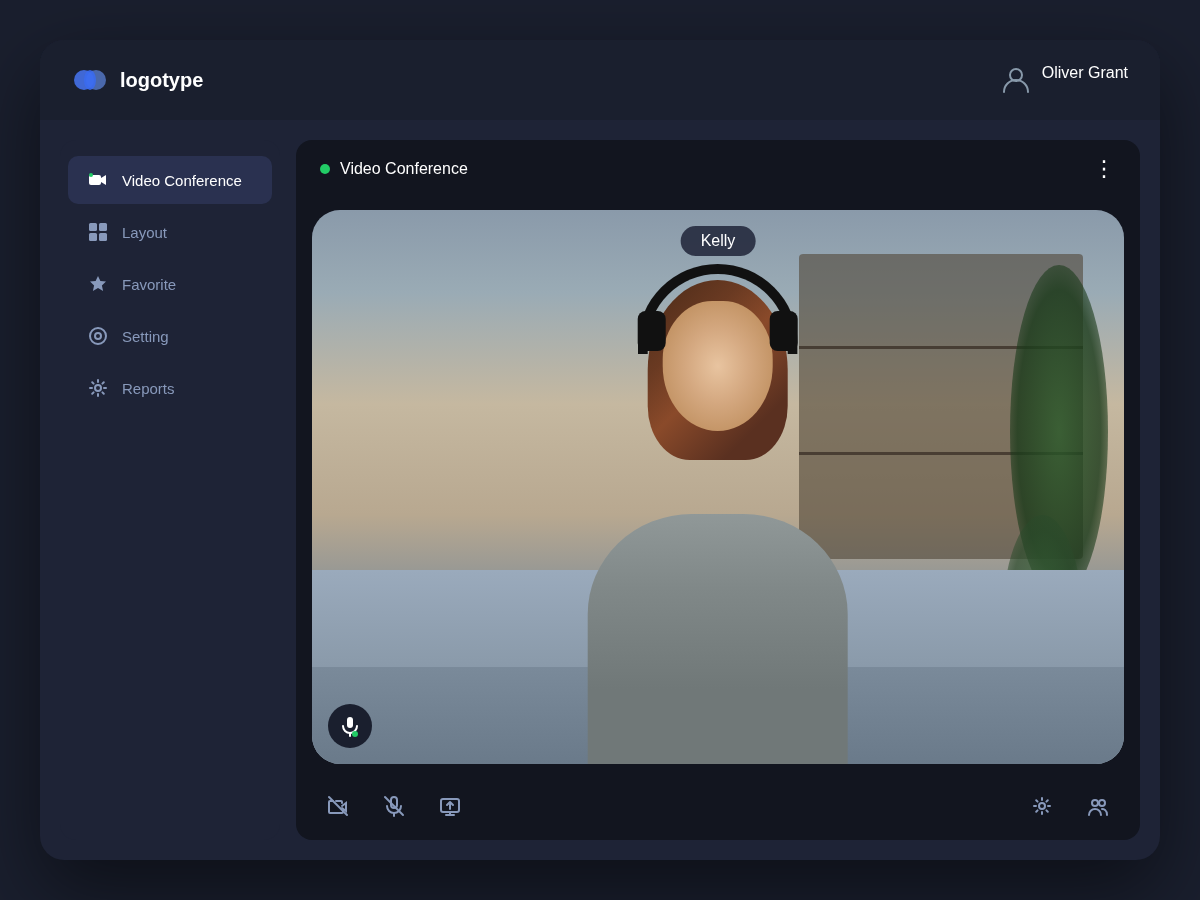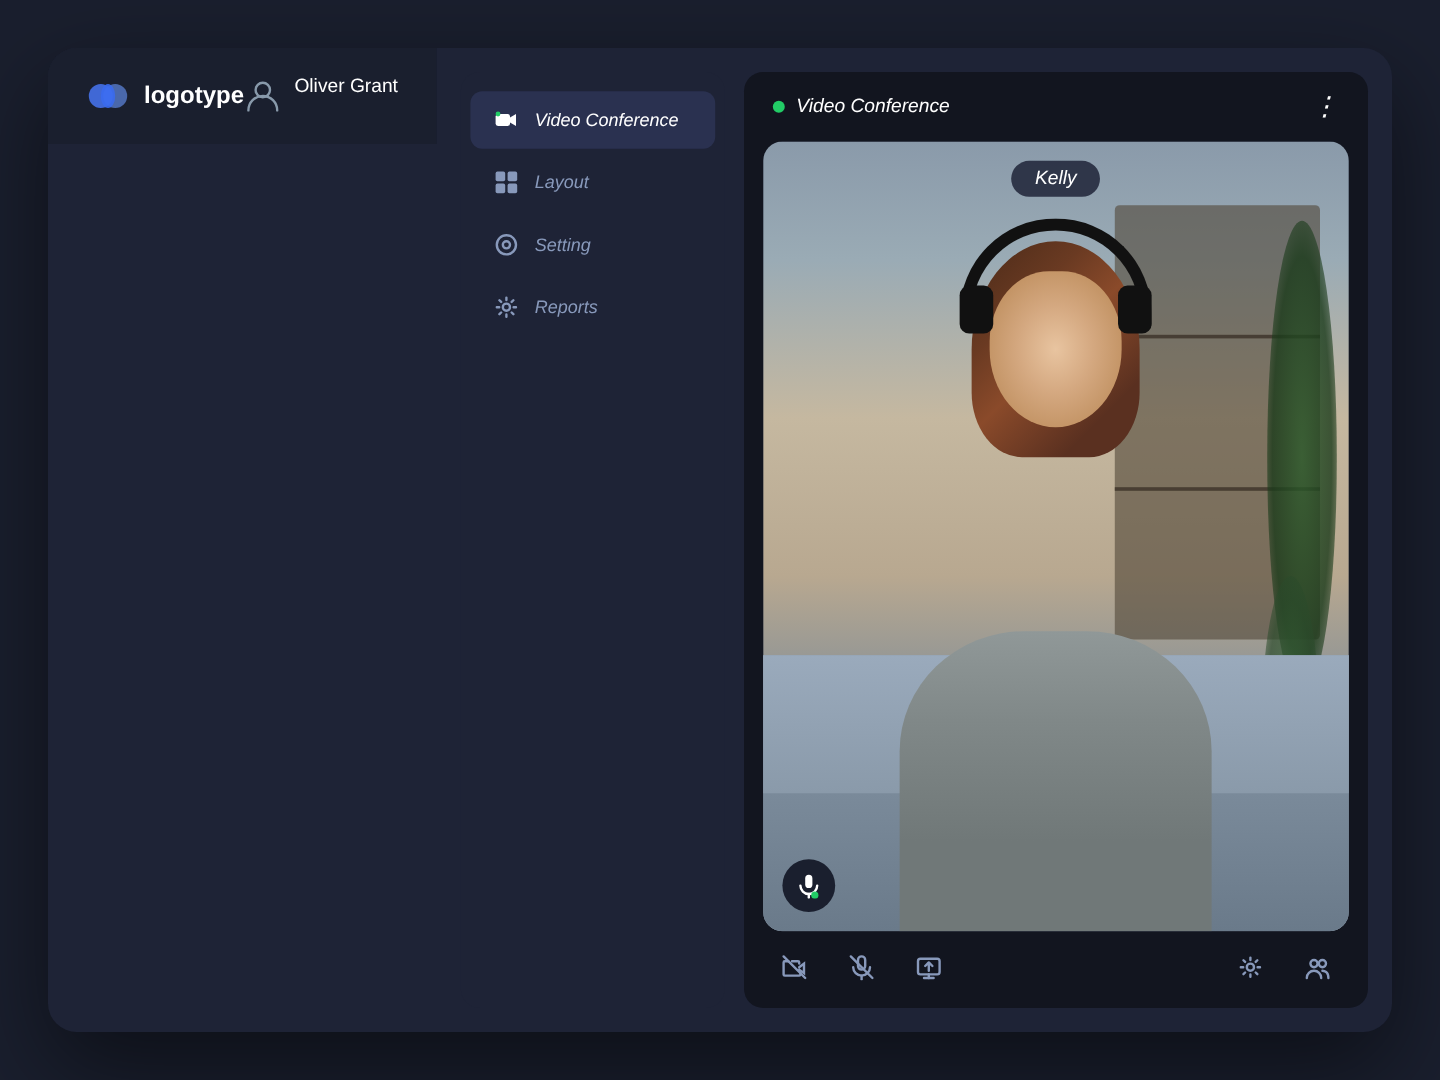--- a/index.html
+++ b/index.html
@@ -14,20 +14,21 @@
       font-family: -apple-system, BlinkMacSystemFont, 'Segoe UI', sans-serif;
       overflow: hidden;
     }
 
     .device-frame {
       width: 1120px;
       height: 820px;
       background: #1e2336;
       border-radius: 24px;
       display: flex;
+      flex-direction: column;
       overflow: hidden;
       box-shadow: 0 30px 80px rgba(0,0,0,0.5);
     }
 
     
     .top-bar {
       height: 80px;
       background: #1a1f2e;
       display: flex;
       align-items: center;
@@ -70,21 +71,20 @@
       color: #ffffff;
     }
 
     
     .main-content {
       flex: 1;
       display: flex;
       padding: 20px;
       gap: 16px;
       overflow: hidden;
-      font-style: italic;
     }
 
     
     .sidebar {
       width: 220px;
       background: #1e2336;
       border-radius: 16px;
       padding: 16px 0;
       flex-shrink: 0;
       display: flex;
@@ -162,22 +162,22 @@
     .more-btn {
       color: #ffffff;
       font-size: 22px;
       cursor: pointer;
       letter-spacing: 1px;
     }
 
     
     .video-stream {
       flex: 1;
-      margin: 0 16px;
-      border-radius: 16px;
+      margin: 12px 16px;
+      border-radius: 28px;
       overflow: hidden;
       position: relative;
       background: #2a3040;
     }
 
     .participant-label {
       position: absolute;
       top: 16px;
       left: 50%;
       transform: translateX(-50%);
@@ -423,20 +423,26 @@
       <div class="nav-item">
         <svg class="nav-icon" viewBox="0 0 20 20" fill="none">
           <rect x="1" y="1" width="8" height="8" rx="1.5" fill="#8899bb"></rect>
           <rect x="11" y="1" width="8" height="8" rx="1.5" fill="#8899bb"></rect>
           <rect x="1" y="11" width="8" height="8" rx="1.5" fill="#8899bb"></rect>
           <rect x="11" y="11" width="8" height="8" rx="1.5" fill="#8899bb"></rect>
         </svg>
         <span class="nav-item-label">Layout</span>
       </div>
 
+      <div class="nav-item">
+        <svg class="nav-icon" viewBox="0 0 20 20" fill="none">
+          <path d="M10 2l2.4 5.1 5.6.5-4.1 3.8 1.2 5.6L10 14.1 4.9 17l1.2-5.6L2 7.6l5.6-.5L10 2z" fill="#8899bb"></path>
+        </svg>
+        <span class="nav-item-label">Favorite</span>
+      </div>
 
 
       <div class="nav-item">
         <svg class="nav-icon" viewBox="0 0 20 20" fill="none">
           <circle cx="10" cy="10" r="8" stroke="#8899bb" stroke-width="2"></circle>
           <circle cx="10" cy="10" r="3" stroke="#8899bb" stroke-width="2"></circle>
         </svg>
         <span class="nav-item-label">Setting</span>
       </div>
 

